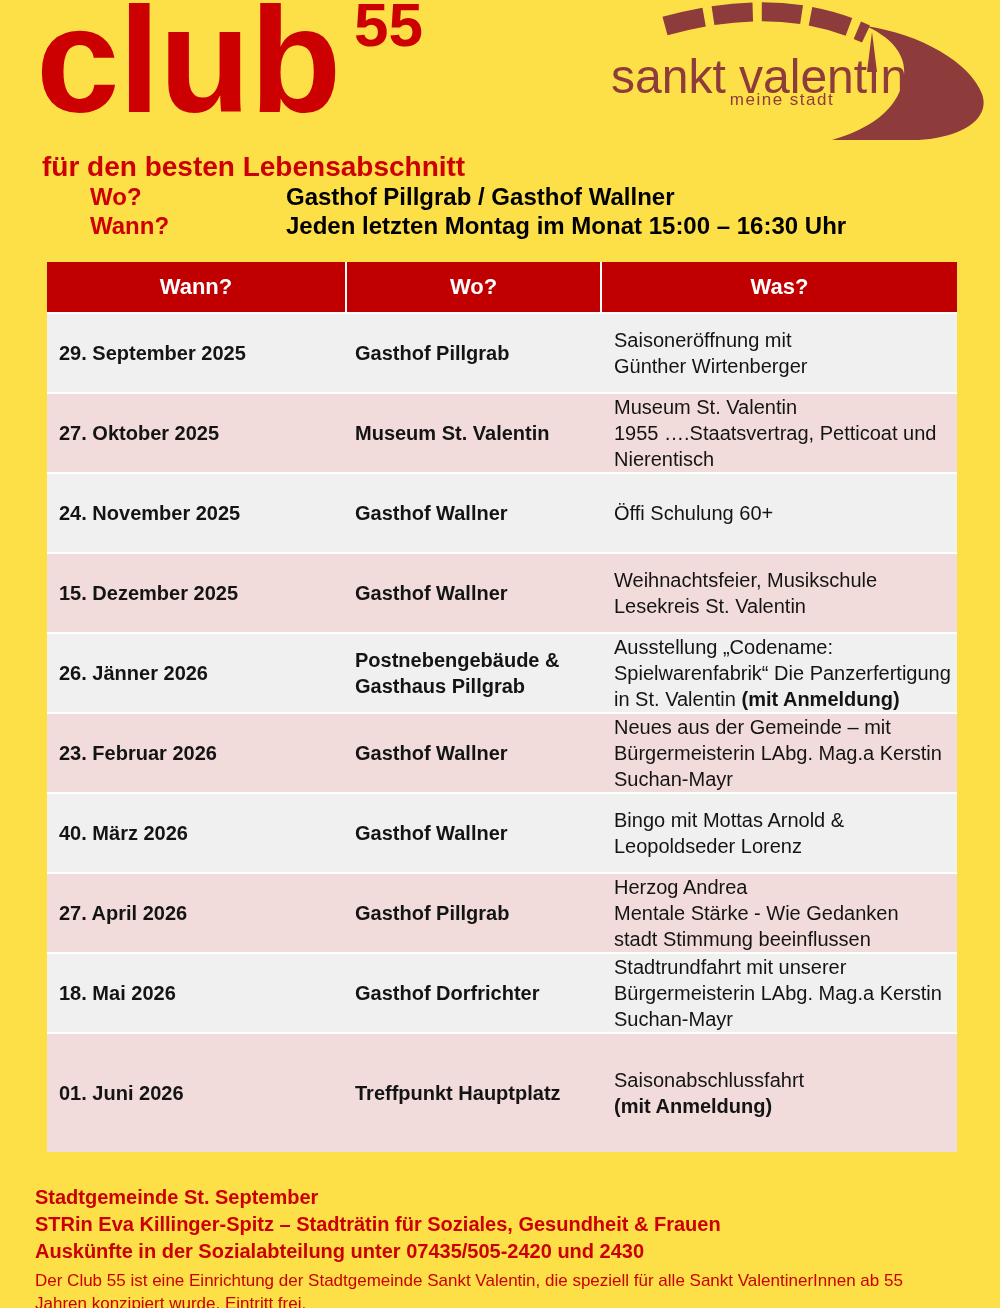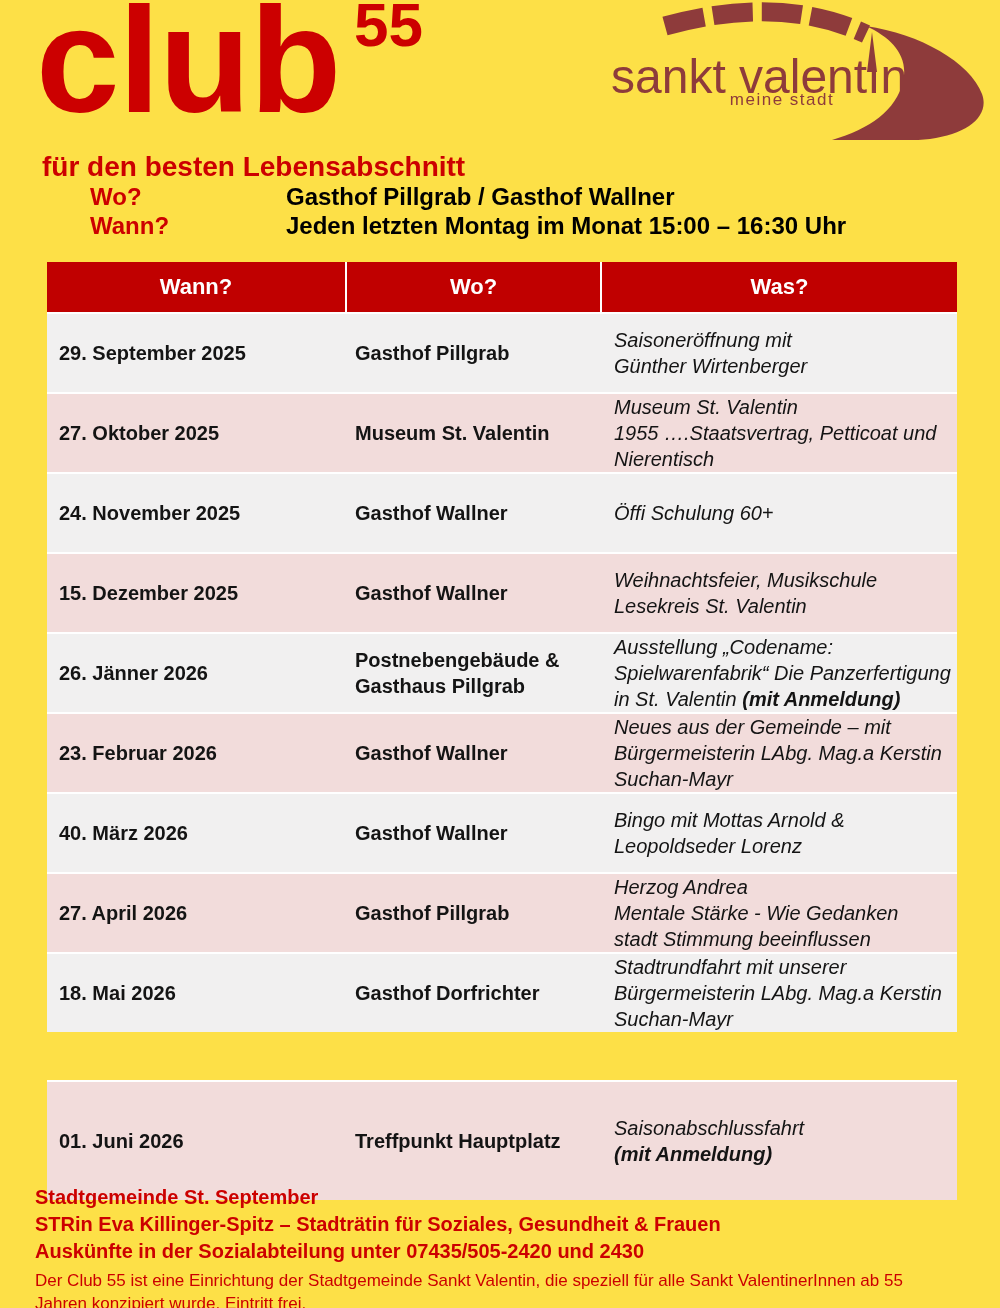--- a/index.html
+++ b/index.html
@@ -35,27 +35,27 @@
   .intro-label { width:196px; color:var(--red); }
   .intro-value { color:#000; white-space:nowrap; }
   
   .schedule { position:absolute; left:47px; top:262px; width:910px; color:var(--ink); }
   .thead { display:flex; background:var(--dark_red); height:50px; }
   .th { display:flex; align-items:center; justify-content:center; color:#fff; font-size:22px; font-weight:bold; }
   .th.h1 { width:298px; }
   .th.h2 { width:253px; border-left:2px solid #fff; border-right:2px solid #fff; }
   .th.h3 { flex:1;border-radius:18px; }
   .row { display:flex; border-top:2px solid #fff; font-size:20px; min-height:78px; }
-  .row:last-child { min-height:118px;margin-top:48px; }
+  .row:last-child { min-height:118px; }
   .row.gray { background:var(--row_gray); }
   .row.pink { background:var(--row_pink); }
   .cell { display:flex; flex-direction:column; justify-content:center; box-sizing:border-box; line-height:26px; }
   .cell.c1 { width:298px; padding-left:12px; font-weight:bold; }
   .cell.c2 { width:257px; padding-left:10px; padding-right:6px; font-weight:bold; }
-  .cell.c3 { flex:1; padding-left:12px; padding-right:2px; font-weight:normal;font-style:italic; }
+  .cell.c3 { flex:1; padding-left:12px; padding-right:2px; font-weight:normal; }
   .wline { line-height:26px; }
   .wline b { font-weight:bold; }
   
   .footer { position:absolute; left:35px; top:1184px; color:var(--red); }
   .f-bold { font-size:20px; font-weight:bold; line-height:27px; }
   .f-small { font-size:17px; font-weight:normal; line-height:23px; }
   .f-small-wrap { margin-top:4px; }
 </style>
 </head>
 <body>

